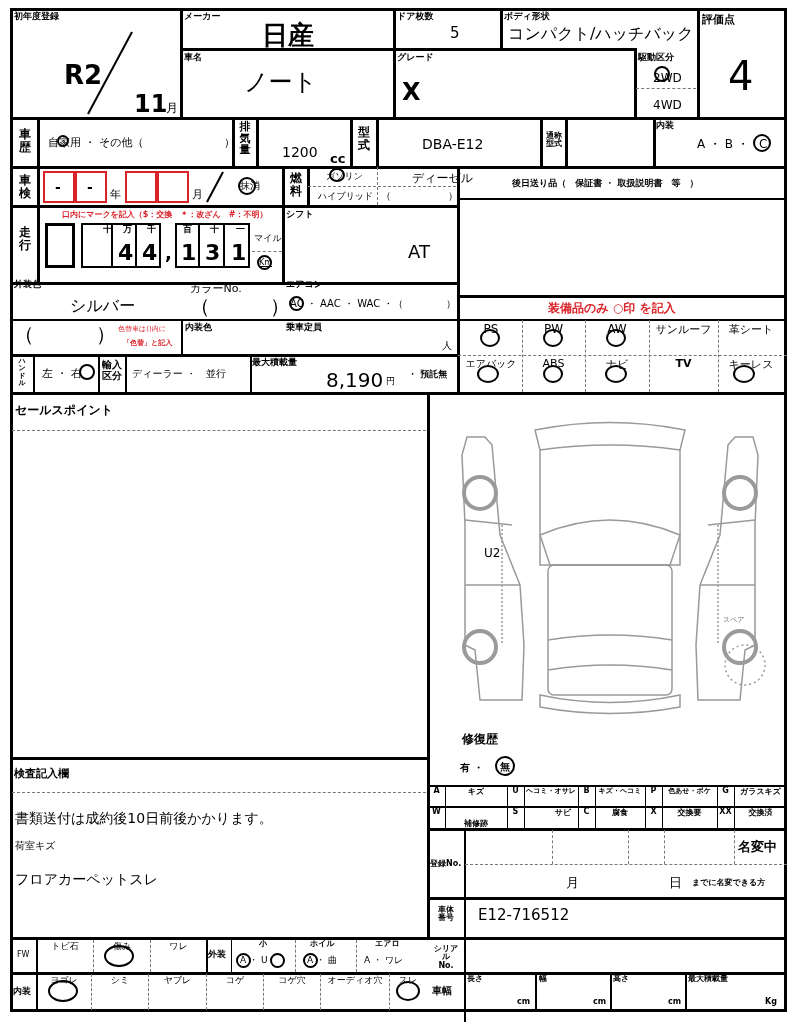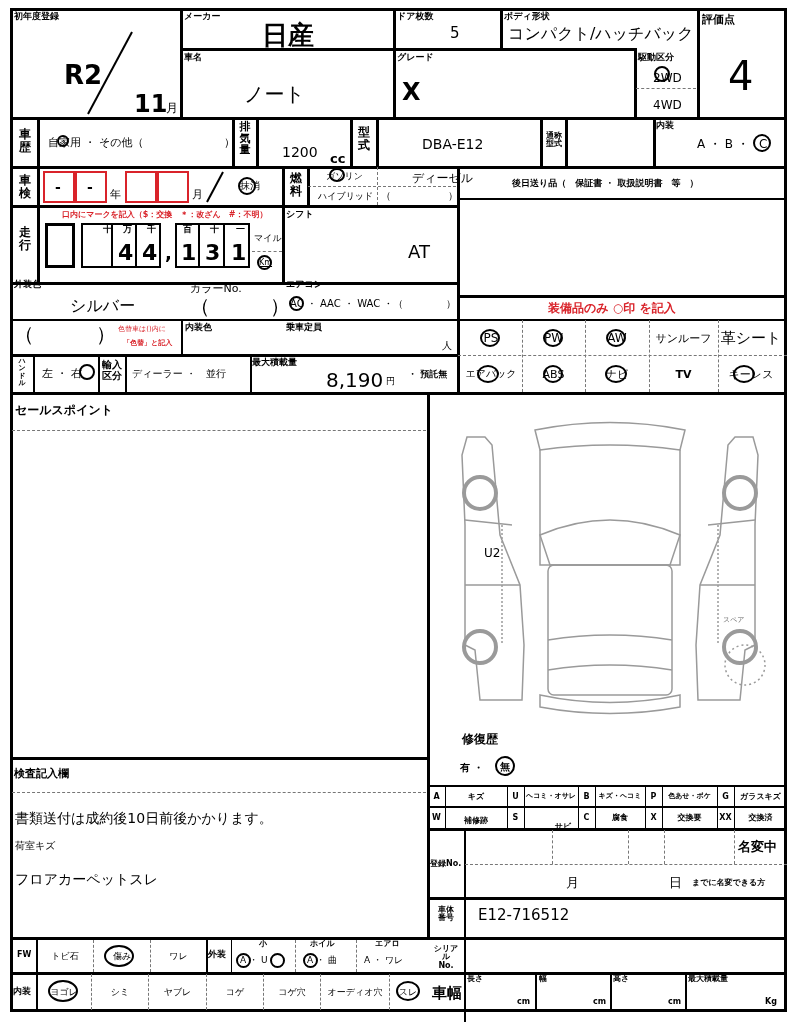--- a/index.html
+++ b/index.html
@@ -11,41 +11,41 @@
   .hline { position: absolute; height: 2px; background: #000; }
   .thick-v { position: absolute; width: 3px; background: #000; }
   .thick-h { position: absolute; height: 3px; background: #000; }
   .dash-h { position: absolute; height: 0; border-top: 1px dashed #777; }
   .dash-v { position: absolute; width: 0; border-left: 1px dashed #777; }
   .txt { position: absolute; white-space: nowrap; line-height: 1; }
   .red { color: #d9232a; }
   .redbox { position: absolute; border: 2px solid #d9232a; }
   .circ { position: absolute; border: 2px solid #000; border-radius: 50%; }
   .vert { position: absolute; font-size: 12px; font-weight: bold; line-height: 1.05; text-align: center; }
-  .cell { position: absolute; display: flex; align-items: center; justify-content: center; white-space: nowrap; }
+  .cell { position: absolute; display: flex; align-items: flex-start; justify-content: center; white-space: nowrap; }
 </style>
 </head>
 <body>
 
 <div class="abs b" style="left:10px;top:8px;width:777px;height:1004px;"></div>
 
 <div class="lbl" style="left:14px;top:12px;">初年度登録</div>
 <div class="txt" style="left:64px;top:62px;font-size:26px;font-weight:bold;">R2</div>
 <svg class="abs" style="left:80px;top:28px;" width="60" height="90">
     <line x1="52" y1="4" x2="8" y2="86" stroke="#000" stroke-width="2"></line>
   </svg>
 <div class="txt" style="left:134px;top:92px;font-size:24px;font-weight:bold;">11</div>
 <div class="txt" style="left:166px;top:102px;font-size:12px;">月</div>
 
 <div class="thick-v" style="left:180px;top:8px;height:110px;"></div>
 <div class="lbl" style="left:184px;top:12px;">メーカー</div>
 <div class="txt" style="left:262px;top:22px;font-size:26px;font-weight:bold;">日産</div>
 <div class="thick-h" style="left:180px;top:48px;width:457px;"></div>
 <div class="lbl" style="left:184px;top:53px;">車名</div>
-<div class="txt" style="left:244px;top:84px;font-size:20px;">ノート</div>
+<div class="txt" style="left:244px;top:70px;font-size:24px;">ノート</div>
 
 <div class="thick-v" style="left:393px;top:8px;height:110px;"></div>
 <div class="lbl" style="left:397px;top:12px;">ドア枚数</div>
 <div class="txt" style="left:450px;top:26px;font-size:15px;">5</div>
 <div class="thick-v" style="left:500px;top:8px;height:42px;"></div>
 <div class="lbl" style="left:504px;top:12px;">ボディ形状</div>
 <div class="txt" style="left:508px;top:26px;font-size:16px;">コンパクト/ハッチバック</div>
 <div class="lbl" style="left:397px;top:53px;">グレード</div>
 <div class="txt" style="left:402px;top:80px;font-size:24px;font-weight:bold;">X</div>
 
@@ -179,21 +179,21 @@
   </div>
 <div class="cell" style="left:522px;top:322px;width:63px;height:32px;font-size:12px;">
     <span>PW</span>
   </div>
 <div class="cell" style="left:585px;top:322px;width:64px;height:32px;font-size:12px;">
     <span>AW</span>
   </div>
 <div class="cell" style="left:649px;top:322px;width:69px;height:32px;font-size:11px;">
     <span>サンルーフ</span>
   </div>
-<div class="cell" style="left:718px;top:322px;width:66px;height:32px;font-size:15px;">
+<div class="cell" style="left:718px;top:322px;width:66px;height:32px;font-size:11px;">
     <span>革シート</span>
   </div>
 <div class="cell" style="left:460px;top:357px;width:62px;height:34px;font-size:10px;">
     <span>エアバック</span>
   </div>
 <div class="cell" style="left:522px;top:357px;width:63px;height:34px;font-size:11px;">
     <span>ABS</span>
   </div>
 <div class="cell" style="left:585px;top:357px;width:64px;height:34px;font-size:11px;">
     <span>ナビ</span>
@@ -281,21 +281,21 @@
   <div class="cell" style="left:17px;top:0;width:62px;height:20px;">キズ</div>
   <div class="cell" style="left:79px;top:0;width:17px;height:20px;">U</div>
   <div class="cell" style="left:96px;top:0;width:54px;height:20px;font-size:7px;">ヘコミ・オサレ</div>
   <div class="cell" style="left:150px;top:0;width:17px;height:20px;">B</div>
   <div class="cell" style="left:167px;top:0;width:50px;height:20px;font-size:7px;">キズ・ヘコミ</div>
   <div class="cell" style="left:217px;top:0;width:17px;height:20px;">P</div>
   <div class="cell" style="left:234px;top:0;width:55px;height:20px;font-size:7px;">色あせ・ボケ</div>
   <div class="cell" style="left:289px;top:0;width:17px;height:20px;">G</div>
   <div class="cell" style="left:306px;top:0;width:53px;height:20px;">ガラスキズ</div>
   <div class="cell" style="left:0;top:21px;width:17px;height:21px;">W</div>
-  <div class="cell" style="left:17px;top:20px;width:62px;height:28px;">補修跡</div>
+  <div class="cell" style="left:17px;top:32px;width:62px;height:28px;">補修跡</div>
   <div class="cell" style="left:79px;top:21px;width:17px;height:21px;">S</div>
   <div class="cell" style="left:108px;top:21px;width:54px;height:39px;">サビ</div>
   <div class="cell" style="left:150px;top:21px;width:17px;height:21px;">C</div>
   <div class="cell" style="left:167px;top:21px;width:50px;height:21px;">腐食</div>
   <div class="cell" style="left:217px;top:21px;width:17px;height:21px;">X</div>
   <div class="cell" style="left:234px;top:21px;width:55px;height:21px;">交換要</div>
   <div class="cell" style="left:289px;top:21px;width:17px;height:21px;">XX</div>
   <div class="cell" style="left:306px;top:21px;width:53px;height:21px;">交換済</div>
 </div>
 <div class="vline" style="left:445px;top:786px;height:42px;width:1px;"></div>
@@ -321,41 +321,41 @@
 <div class="txt" style="left:692px;top:879px;font-size:8px;font-weight:bold;">までに名変できる方</div>
 <div class="thick-h" style="left:428px;top:897px;width:359px;"></div>
 
 <div class="vert" style="left:433px;top:906px;width:26px;font-size:8px;">車体<br>番号</div>
 <div class="txt" style="left:478px;top:908px;font-size:15px;">E12-716512</div>
 <div class="thick-h" style="left:10px;top:937px;width:777px;"></div>
 
 <div class="vert" style="left:430px;top:945px;width:32px;font-size:8px;font-weight:bold;">シリアル<br>No.</div>
 <div class="thick-h" style="left:428px;top:972px;width:359px;"></div>
 
-<div class="txt" style="left:432px;top:986px;font-size:15px;font-weight:bold;">車幅</div>
+<div class="txt" style="left:432px;top:986px;font-size:10px;font-weight:bold;">車幅</div>
 <div class="vline" style="left:535px;top:973px;height:39px;"></div>
 <div class="vline" style="left:610px;top:973px;height:39px;"></div>
 <div class="vline" style="left:685px;top:973px;height:39px;"></div>
 <div class="txt" style="left:467px;top:975px;font-size:8px;font-weight:bold;">長さ</div>
 <div class="txt" style="left:517px;top:998px;font-size:8px;font-weight:bold;">cm</div>
 <div class="txt" style="left:539px;top:975px;font-size:8px;font-weight:bold;">幅</div>
 <div class="txt" style="left:593px;top:998px;font-size:8px;font-weight:bold;">cm</div>
 <div class="txt" style="left:613px;top:975px;font-size:8px;font-weight:bold;">高さ</div>
 <div class="txt" style="left:668px;top:998px;font-size:8px;font-weight:bold;">cm</div>
 <div class="txt" style="left:688px;top:975px;font-size:8px;font-weight:bold;">最大積載量</div>
 <div class="txt" style="left:765px;top:998px;font-size:8px;font-weight:bold;">Kg</div>
 
 <div class="thick-h" style="left:10px;top:757px;width:418px;"></div>
 <div class="txt" style="left:14px;top:768px;font-size:11px;font-weight:bold;">検査記入欄</div>
 <div class="dash-h" style="left:12px;top:792px;width:414px;"></div>
 <div class="txt" style="left:15px;top:811px;font-size:14px;">書類送付は成約後10日前後かかります。</div>
 <div class="txt" style="left:15px;top:841px;font-size:10px;">荷室キズ</div>
 <div class="txt" style="left:15px;top:872px;font-size:14px;">フロアカーペットスレ</div>
 
-<div class="txt" style="left:17px;top:951px;font-size:8px;font-weight:bold;">FW</div>
+<div class="txt" style="left:17px;top:951px;font-size:8px;font-weight:normal;">FW</div>
 <div class="vline" style="left:36px;top:938px;height:74px;"></div>
 <div class="cell" style="left:37px;top:940px;width:56px;height:32px;font-size:9px;">
     <span>トビ石</span>
   </div>
 <div class="dash-v" style="left:93px;top:940px;height:32px;"></div>
 <div class="cell" style="left:94px;top:940px;width:56px;height:32px;font-size:9px;">
     <span>傷み</span>
   </div>
 <div class="circ" style="left:104px;top:945px;width:30px;height:22px;"></div>
 <div class="dash-v" style="left:150px;top:940px;height:32px;"></div>

